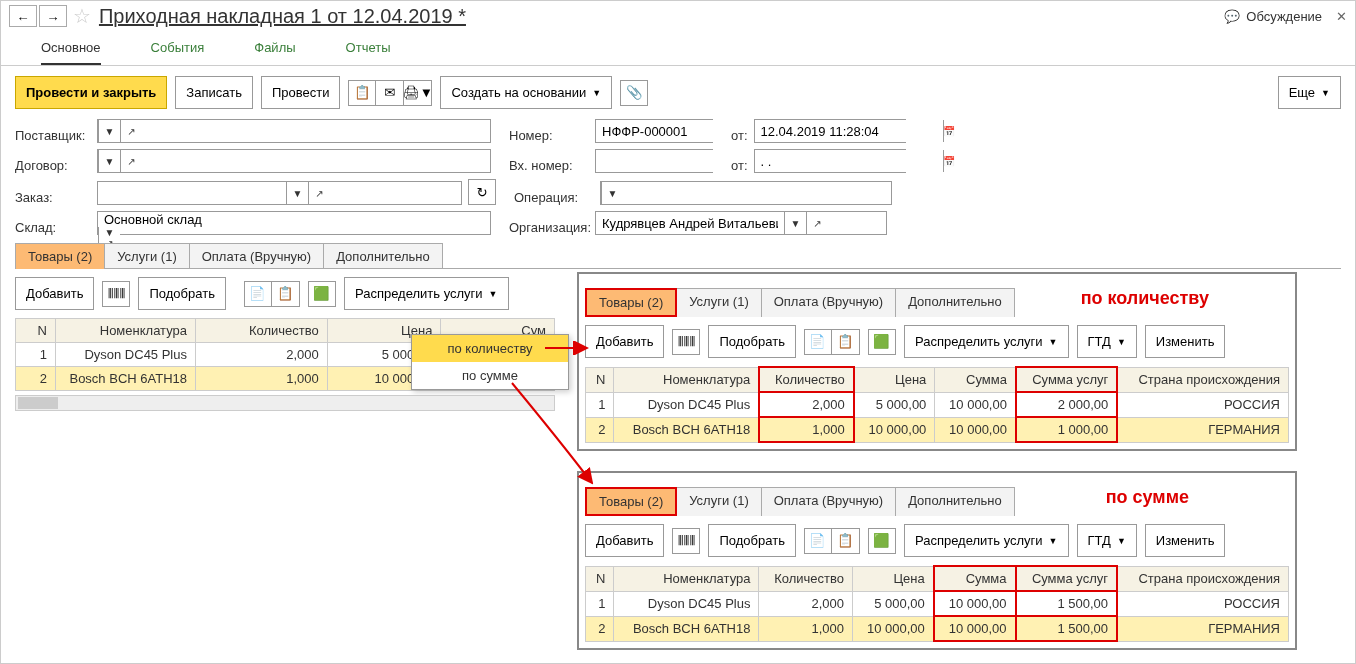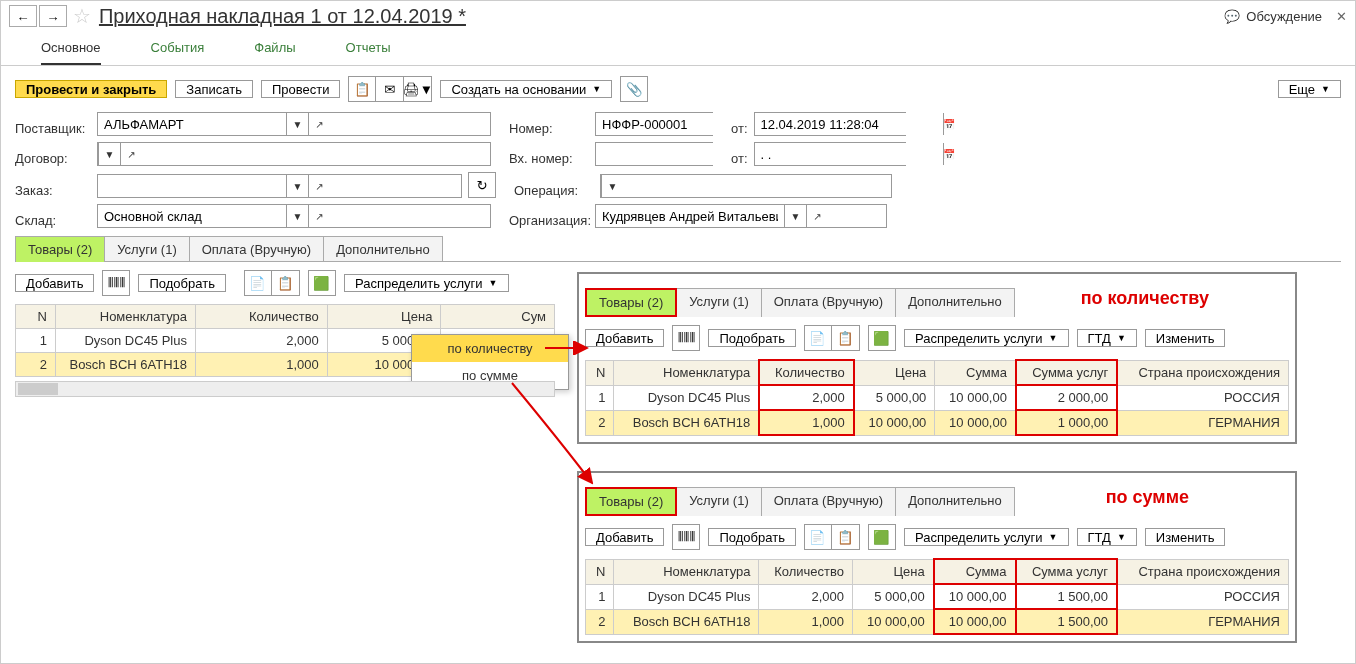--- a/index.html
+++ b/index.html
@@ -13,39 +13,39 @@
 .title-right { margin-left: auto; display: flex; align-items: center; gap: 14px; }
 .discuss { display: flex; align-items: center; gap: 6px; color: #333; }
 .close-x { cursor: pointer; color: #666; }
 
 .nav-tabs { border-bottom: 1px solid #ccc; display: flex; gap: 26px; padding: 0 16px; }
 .nav-tab { padding: 6px 0 8px; cursor: pointer; margin-left: 24px; }
 .nav-tab.active { border-bottom: 2px solid #333; }
 .nav-tab.link { color: #3a7f3a; }
 
 .toolbar { display: flex; gap: 8px; padding: 10px 14px; align-items:center;}
-.btn { border: 1px solid #999; background: #fff; padding: 4px 10px; height: 18px; cursor: pointer; font-size:13px; display:inline-flex; align-items:center; gap:4px;}
+.btn { border: 1px solid #999; background: #fff; padding: 4px 10px; height: 33px; cursor: pointer; font-size:13px; display:inline-flex; align-items:center; gap:4px;}
 .btn.primary { background: #ffdb4d; border-color: #c9a700; font-weight: bold; }
 .btn .drop { font-size: 9px; margin-left:2px;}
 .icon-btn { border:1px solid #999; background:#fff; width:28px; height:26px; display:inline-flex; align-items:center; justify-content:center; cursor:pointer;}
 .icon-group { display:flex; }
 .icon-group .icon-btn { border-radius:0; }
 .icon-group .icon-btn + .icon-btn { border-left:none; }
 
 .form { padding: 0 14px; }
 .form-row { display: flex; align-items: flex-end; margin-bottom: 6px; gap: 6px; }
 .lbl { width: 76px; text-align:left; }
 .fld { display:flex; border:1px solid #999; height:24px; }
 .fld input { border:none; padding:0 6px; outline:none; font-size:13px; }
 .fld-btn { width:22px; border-left:1px solid #999; display:flex; align-items:center; justify-content:center; cursor:pointer; font-size:10px; background:#fff;}
 .lbl2 { margin-left:12px; white-space:nowrap; }
 
 .tabs-strip { display:flex; padding: 0 14px; margin-top:8px;}
 .tab { border:1px solid #aaa; border-bottom:none; padding:5px 12px; background:#f3f3f3; cursor:pointer; margin-right:-1px; }
-.tab.active { background:#bef264; position:relative; z-index:2;}
+.tab.active { background:#fdba74; position:relative; z-index:2;}
 .tabs-line { border-bottom:1px solid #aaa; margin:0 14px; margin-top:-1px; position:relative; z-index:1;}
 
 .table-toolbar { display:flex; gap:8px; padding:8px 14px; align-items:center;}
 .tbl { margin:0 14px; border:1px solid #ccc; border-collapse: collapse; }
 .tbl th, .tbl td { border:1px solid #ccc; padding:4px 8px; text-align:right; }
 .tbl th { background:#f6f2e4; font-weight:normal; }
 .tbl td.num, .tbl th.num { text-align:right; }
 .tbl tr.sel td { background:#fff1b3; }
 .tbl td.hl { background:#ffe68a; }
 
@@ -105,21 +105,20 @@
     <button class="btn" style="margin-left:auto;">
         <span>Еще</span>
         <span class="drop">▼</span>
       </button>
   </div>
 
   <div class="form">
     <div class="form-row">
       <span class="lbl">Поставщик:</span>
       <div class="fld" style="width:394px;">
-        <input value="АЛЬФАМАРТ" style="">
         <span class="fld-btn">▼</span>
         <span class="fld-btn">↗</span>
       </div>
       <span class="lbl2" style="width:80px;">Номер:</span>
       <div class="fld" style="width:118px;">
           <input value="НФФР-000001" style="">
         </div>
       <span class="lbl2">от:</span>
       <div class="fld" style="width:152px;">
         <input value="12.04.2019 11:28:04" style="">
@@ -150,21 +149,21 @@
         <span class="fld-btn">↗</span>
       </div>
       <button class="icon-btn">↻</button>
       <span class="lbl2" style="width:80px;">Операция:</span>
       <div class="fld" style="width:292px;">
         <span class="fld-btn">▼</span>
       </div>
     </div>
     <div class="form-row">
       <span class="lbl">Склад:</span>
-      <div class="fld" style="width:394px;">
+      <div class="fld" style="width:394px;flex-direction:column;">
         <input value="Основной склад" style="">
         <span class="fld-btn">▼</span>
         <span class="fld-btn">↗</span>
       </div>
       <span class="lbl2" style="width:80px;">Организация:</span>
       <div class="fld" style="width:292px;">
         <input value="Кудрявцев Андрей Витальевич" style="">
         <span class="fld-btn">▼</span>
         <span class="fld-btn">↗</span>
       </div>

